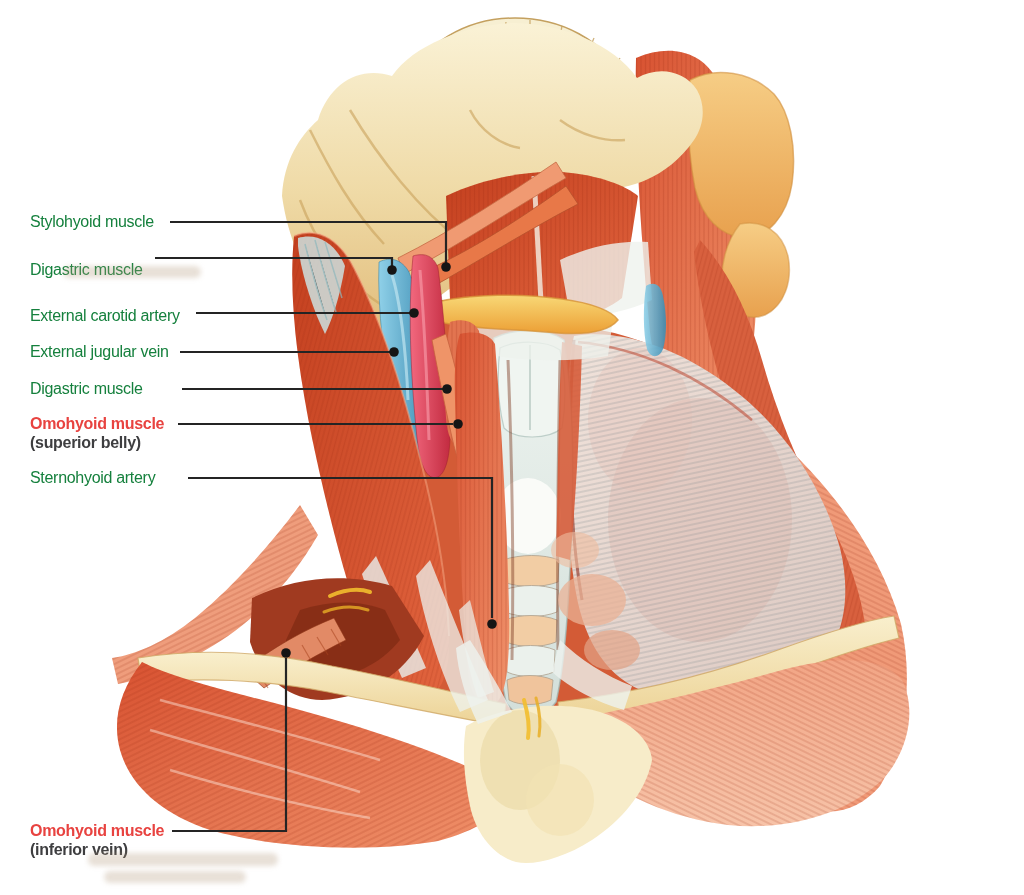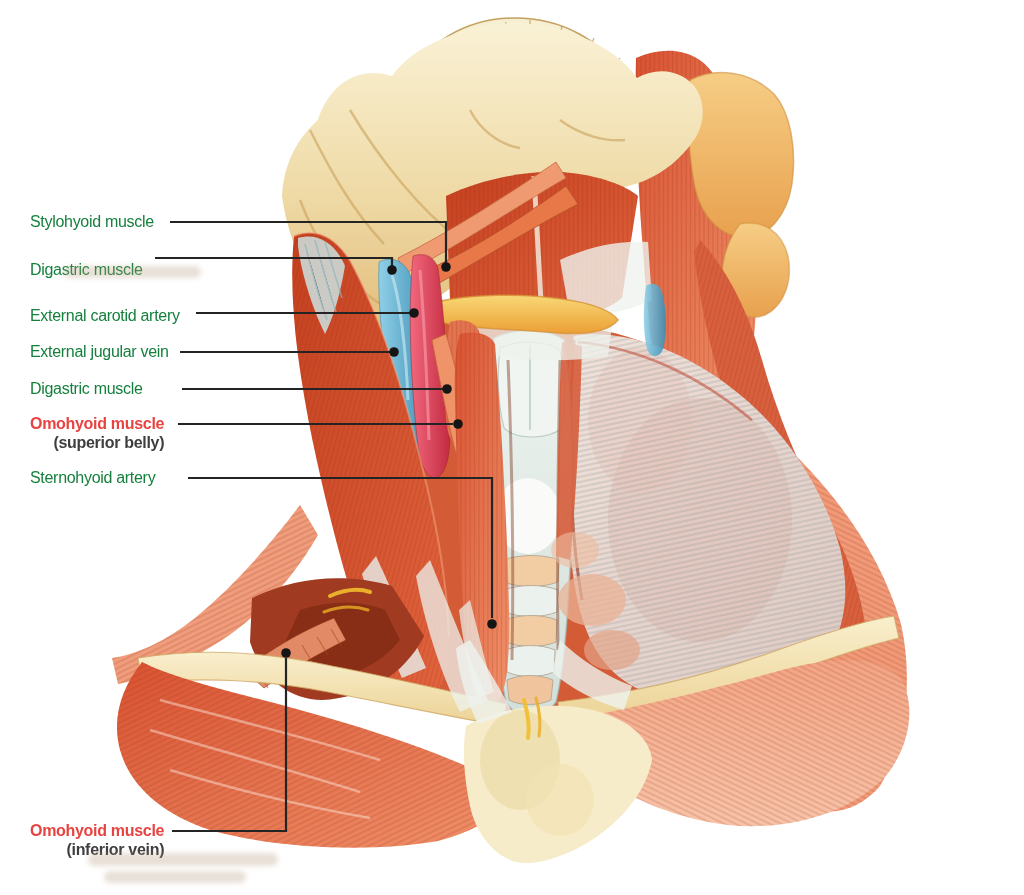--- a/index.html
+++ b/index.html
@@ -2,21 +2,21 @@
 <html><head>
 <meta charset="utf-8">
 <style>
   html,body{margin:0;padding:0;background:#fff;}
   .stage{position:relative;width:1024px;height:895px;background:#ffffff;overflow:hidden;
          font-family:"Liberation Sans", sans-serif;}
   .art{position:absolute;left:0;top:0;width:1024px;height:895px;}
   .lbl{position:absolute;left:30px;white-space:nowrap;font-size:16px;letter-spacing:-0.3px;
        line-height:19px;color:#15803d;}
   .lbl.red{color:#e84340;font-weight:bold;}
-  .lbl .sub{display:block;color:#3e3e40;text-align:right;}
+  .lbl .sub{display:block;color:#3e3e40;}
   .ghost{position:absolute;background:rgba(178,152,122,0.30);filter:blur(2.5px);border-radius:6px;}
 </style>
 </head>
 <body>
 
 <div class="stage">
 
 <svg class="art" viewBox="0 0 1024 895">
   <defs>
     <linearGradient id="gBone" x1="0" y1="0" x2="0" y2="1">

